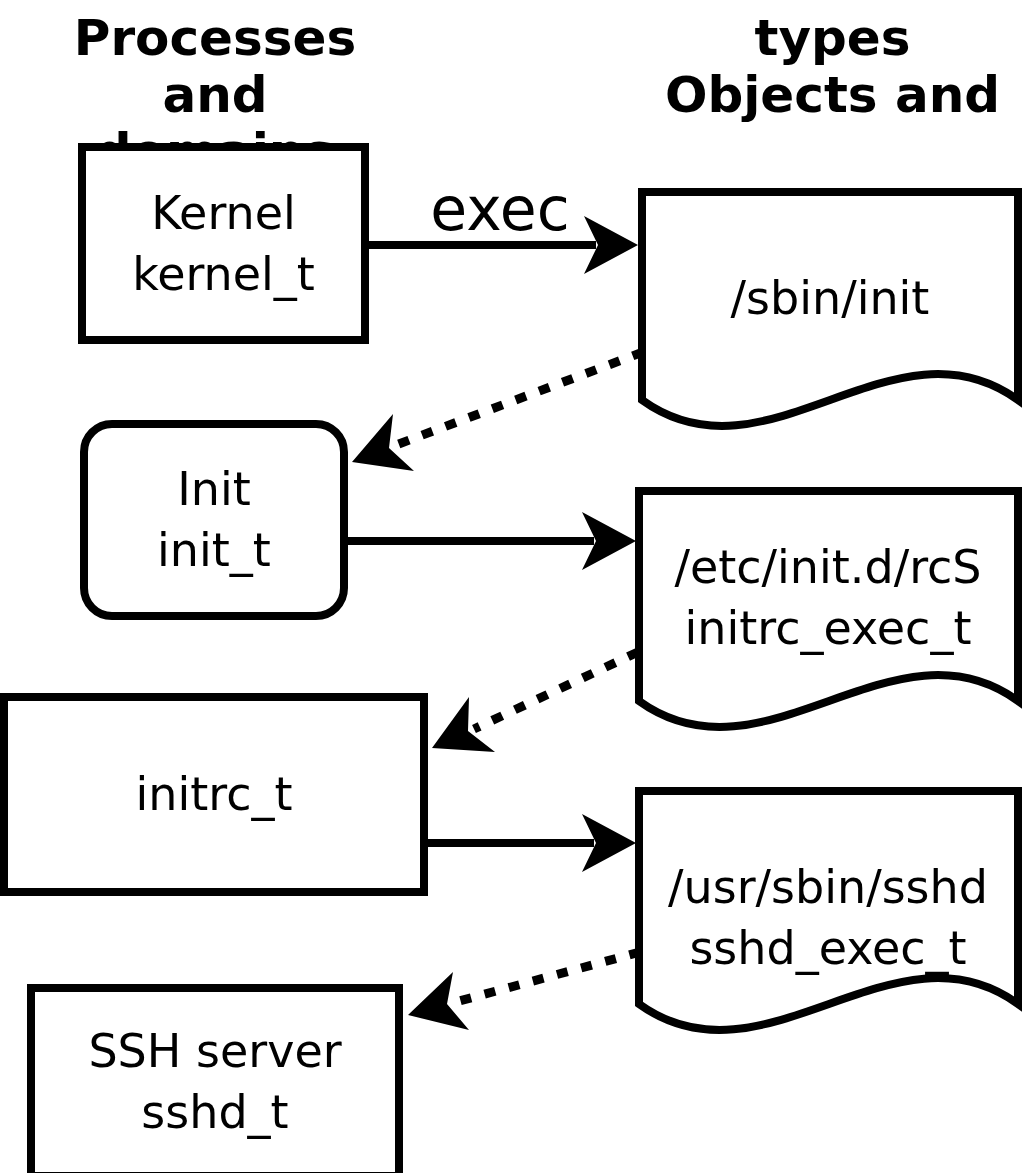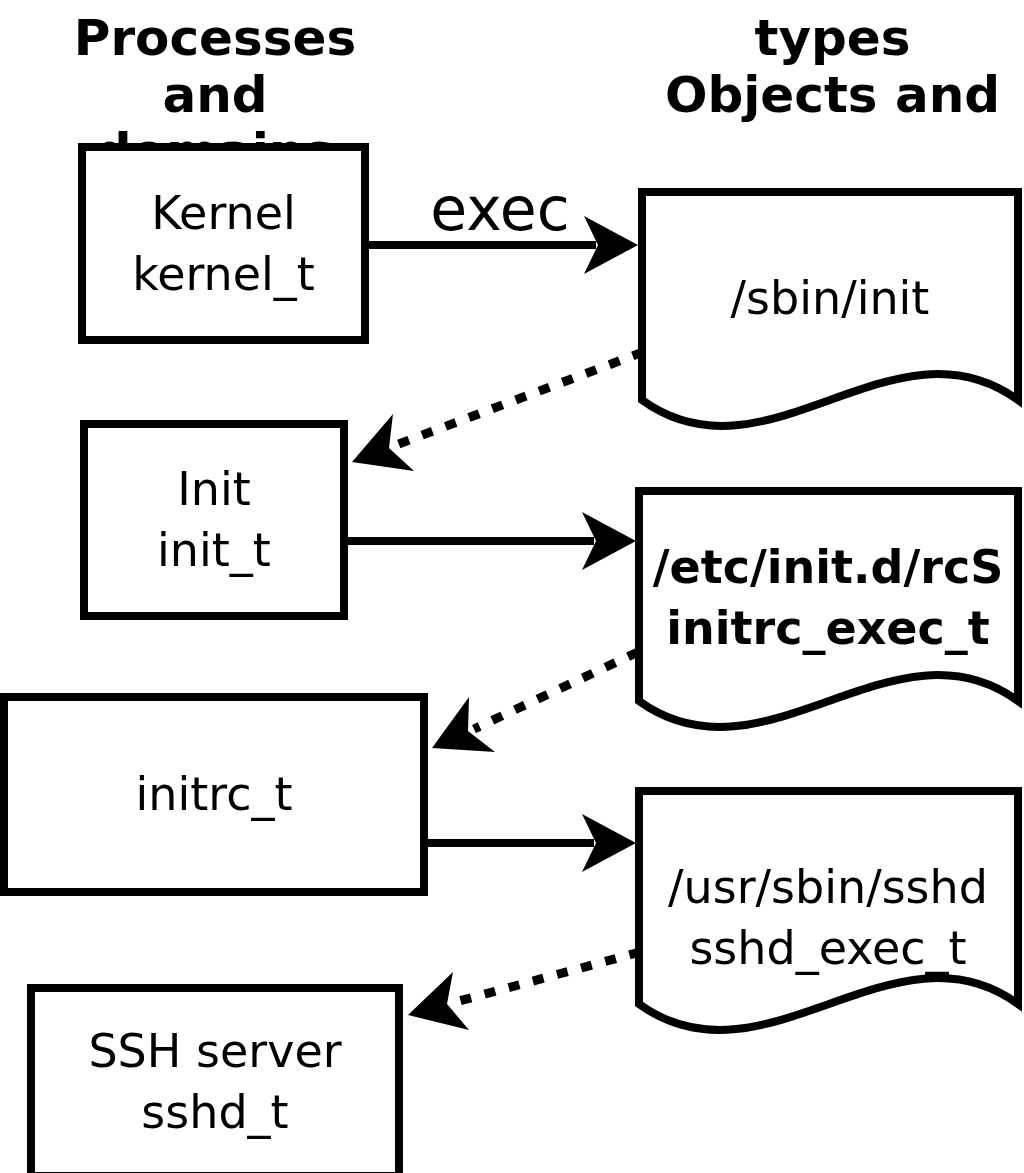--- a/index.html
+++ b/index.html
@@ -36,37 +36,37 @@
     display: flex;
     flex-direction: column;
     align-items: center;
     justify-content: center;
     text-align: center;
     font-size: 46px;
     line-height: 1.32;
   }
   .pbox span { display: block; }
   #box-kernel { left: 78px; top: 143px; width: 291px; height: 201px; }
-  #box-init   { left: 80px; top: 420px; width: 268px; height: 200px; }
+  #box-init   { left: 80px; top: 420px; width: 268px; height: 200px; border-radius: 32px; }
   #box-initrc { left: 0px;  top: 693px; width: 428px; height: 203px; }
   #box-sshd   { left: 27px; top: 972px; width: 376px; height: 196px; margin-top: 12px; }
 
   .doc-label {
     position: absolute;
     display: flex;
     flex-direction: column;
     align-items: center;
     justify-content: center;
     text-align: center;
     font-size: 46px;
     line-height: 1.32;
   }
   .doc-label span { display: block; }
   #label-doc1 { left: 645px; top: 196px; width: 370px; height: 204px; }
-  #label-doc2 { left: 642px; top: 495px; width: 372px; height: 205px; font-weight: bold; }
+  #label-doc2 { left: 642px; top: 495px; width: 372px; height: 205px; }
   #label-doc3 { left: 642px; top: 795px; width: 372px; height: 208px; margin-top: 19px; }
 
   #exec-label {
     position: absolute;
     left: 420px;
     top: 174px;
     width: 160px;
     text-align: center;
     font-size: 60px;
   }

